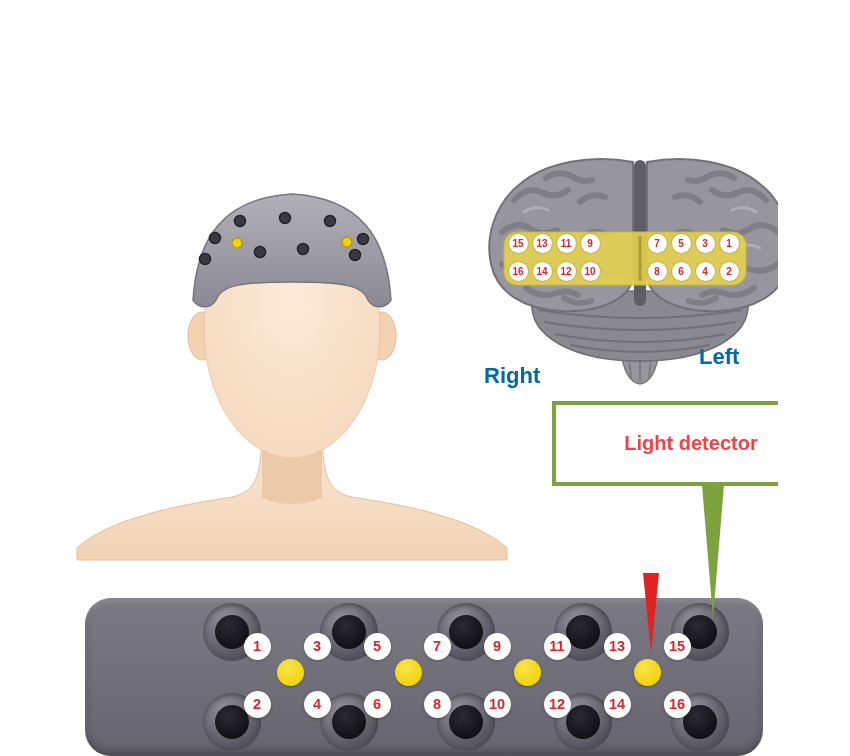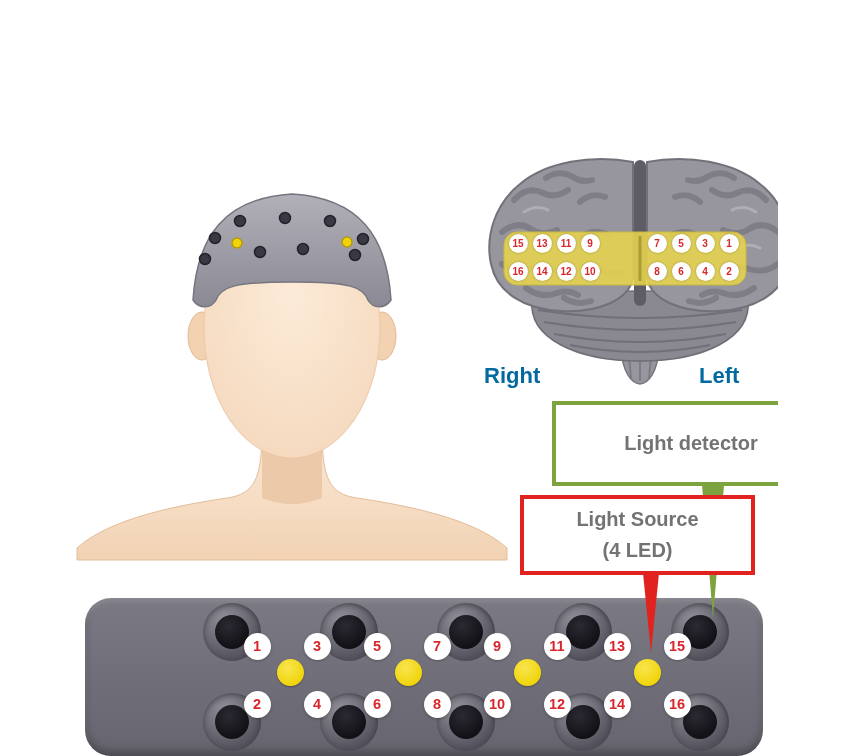--- a/index.html
+++ b/index.html
@@ -14,21 +14,21 @@
   .bchan{position:absolute;width:19px;height:19px;border-radius:50%;background:#fff;
          color:var(--c-channel_red,#d8262c);font-weight:bold;font-size:10px;line-height:19px;
          text-align:center;box-shadow:0 0 2px rgba(110,95,10,.6)}
 
   .side-label{position:absolute;font-weight:bold;font-size:22px;color:#0369a1;z-index:2}
 
   .pointers{position:absolute;left:0;top:0;z-index:5;pointer-events:none}
 
   .callout{position:absolute;background:#fff;z-index:6;display:flex;flex-direction:column;
            justify-content:center;text-align:center;font-weight:bold;font-size:20px;
-           color:#737373;line-height:1.55}
+           color:#ef4444;line-height:1.55}
   .callout-green{left:552px;top:401px;width:278px;height:85px;border:4px solid var(--c-detector_green,#7da33f)}
   .callout-red{left:520px;top:495px;width:235px;height:80px;border:4px solid var(--c-source_red,#e0231e)}
 
   .band{position:absolute;left:85px;top:598px;width:678px;height:158px;border-radius:26px;z-index:2;
         background:linear-gradient(180deg,#7b7a84,var(--c-band_gray,#66656f));
         box-shadow:inset 0 3px 5px rgba(255,255,255,.15), inset 0 -5px 9px rgba(0,0,0,.28)}
   .socket{position:absolute;width:58px;height:58px;border-radius:50%;
           background:radial-gradient(circle at 38% 30%,#92919b,var(--c-socket_gray,#53525c) 72%);
           box-shadow:inset 0 2px 5px rgba(0,0,0,.35)}
   .hole{position:absolute;left:12px;top:12px;width:34px;height:34px;border-radius:50%;
@@ -161,33 +161,29 @@
       <div class="bchan" style="left: 532.5px; top: 261.5px;">14</div>
       <div class="bchan" style="left: 556.5px; top: 261.5px;">12</div>
       <div class="bchan" style="left: 580.5px; top: 261.5px;">10</div>
       <div class="bchan" style="left: 647.5px; top: 261.5px;">8</div>
       <div class="bchan" style="left: 671.5px; top: 261.5px;">6</div>
       <div class="bchan" style="left: 695.5px; top: 261.5px;">4</div>
       <div class="bchan" style="left: 719.5px; top: 261.5px;">2</div>
     </div>
 
   <div class="side-label" style="left:484px;top:363px">Right</div>
-  <div class="side-label" style="left:699px;top:363px">Left</div>
+  <div class="side-label" style="left:699px;top:344px">Left</div>
 
   <svg class="pointers" width="850" height="756" viewBox="0 0 850 756" aria-hidden="true">
     <polygon points="702,485 724,485 713,618" fill="var(--c-detector_green,#7da33f)"></polygon>
     <polygon points="643,573 659,573 651,653" fill="var(--c-source_red,#e0231e)"></polygon>
   </svg>
 
   <div class="callout callout-green">
     <div class="callout-line">Light detector</div>
-  </div>
-  <div class="callout callout-red">
-    <div class="callout-line">Light Source</div>
-    <div class="callout-line">(4 LED)</div>
   </div>
 
   <div class="band" id="band">
       <div class="socket" style="left: 118px; top: 5px;">
         <div class="hole"></div>
       </div>
       <div class="socket" style="left: 235px; top: 5px;">
         <div class="hole"></div>
       </div>
       <div class="socket" style="left: 352px; top: 5px;">

